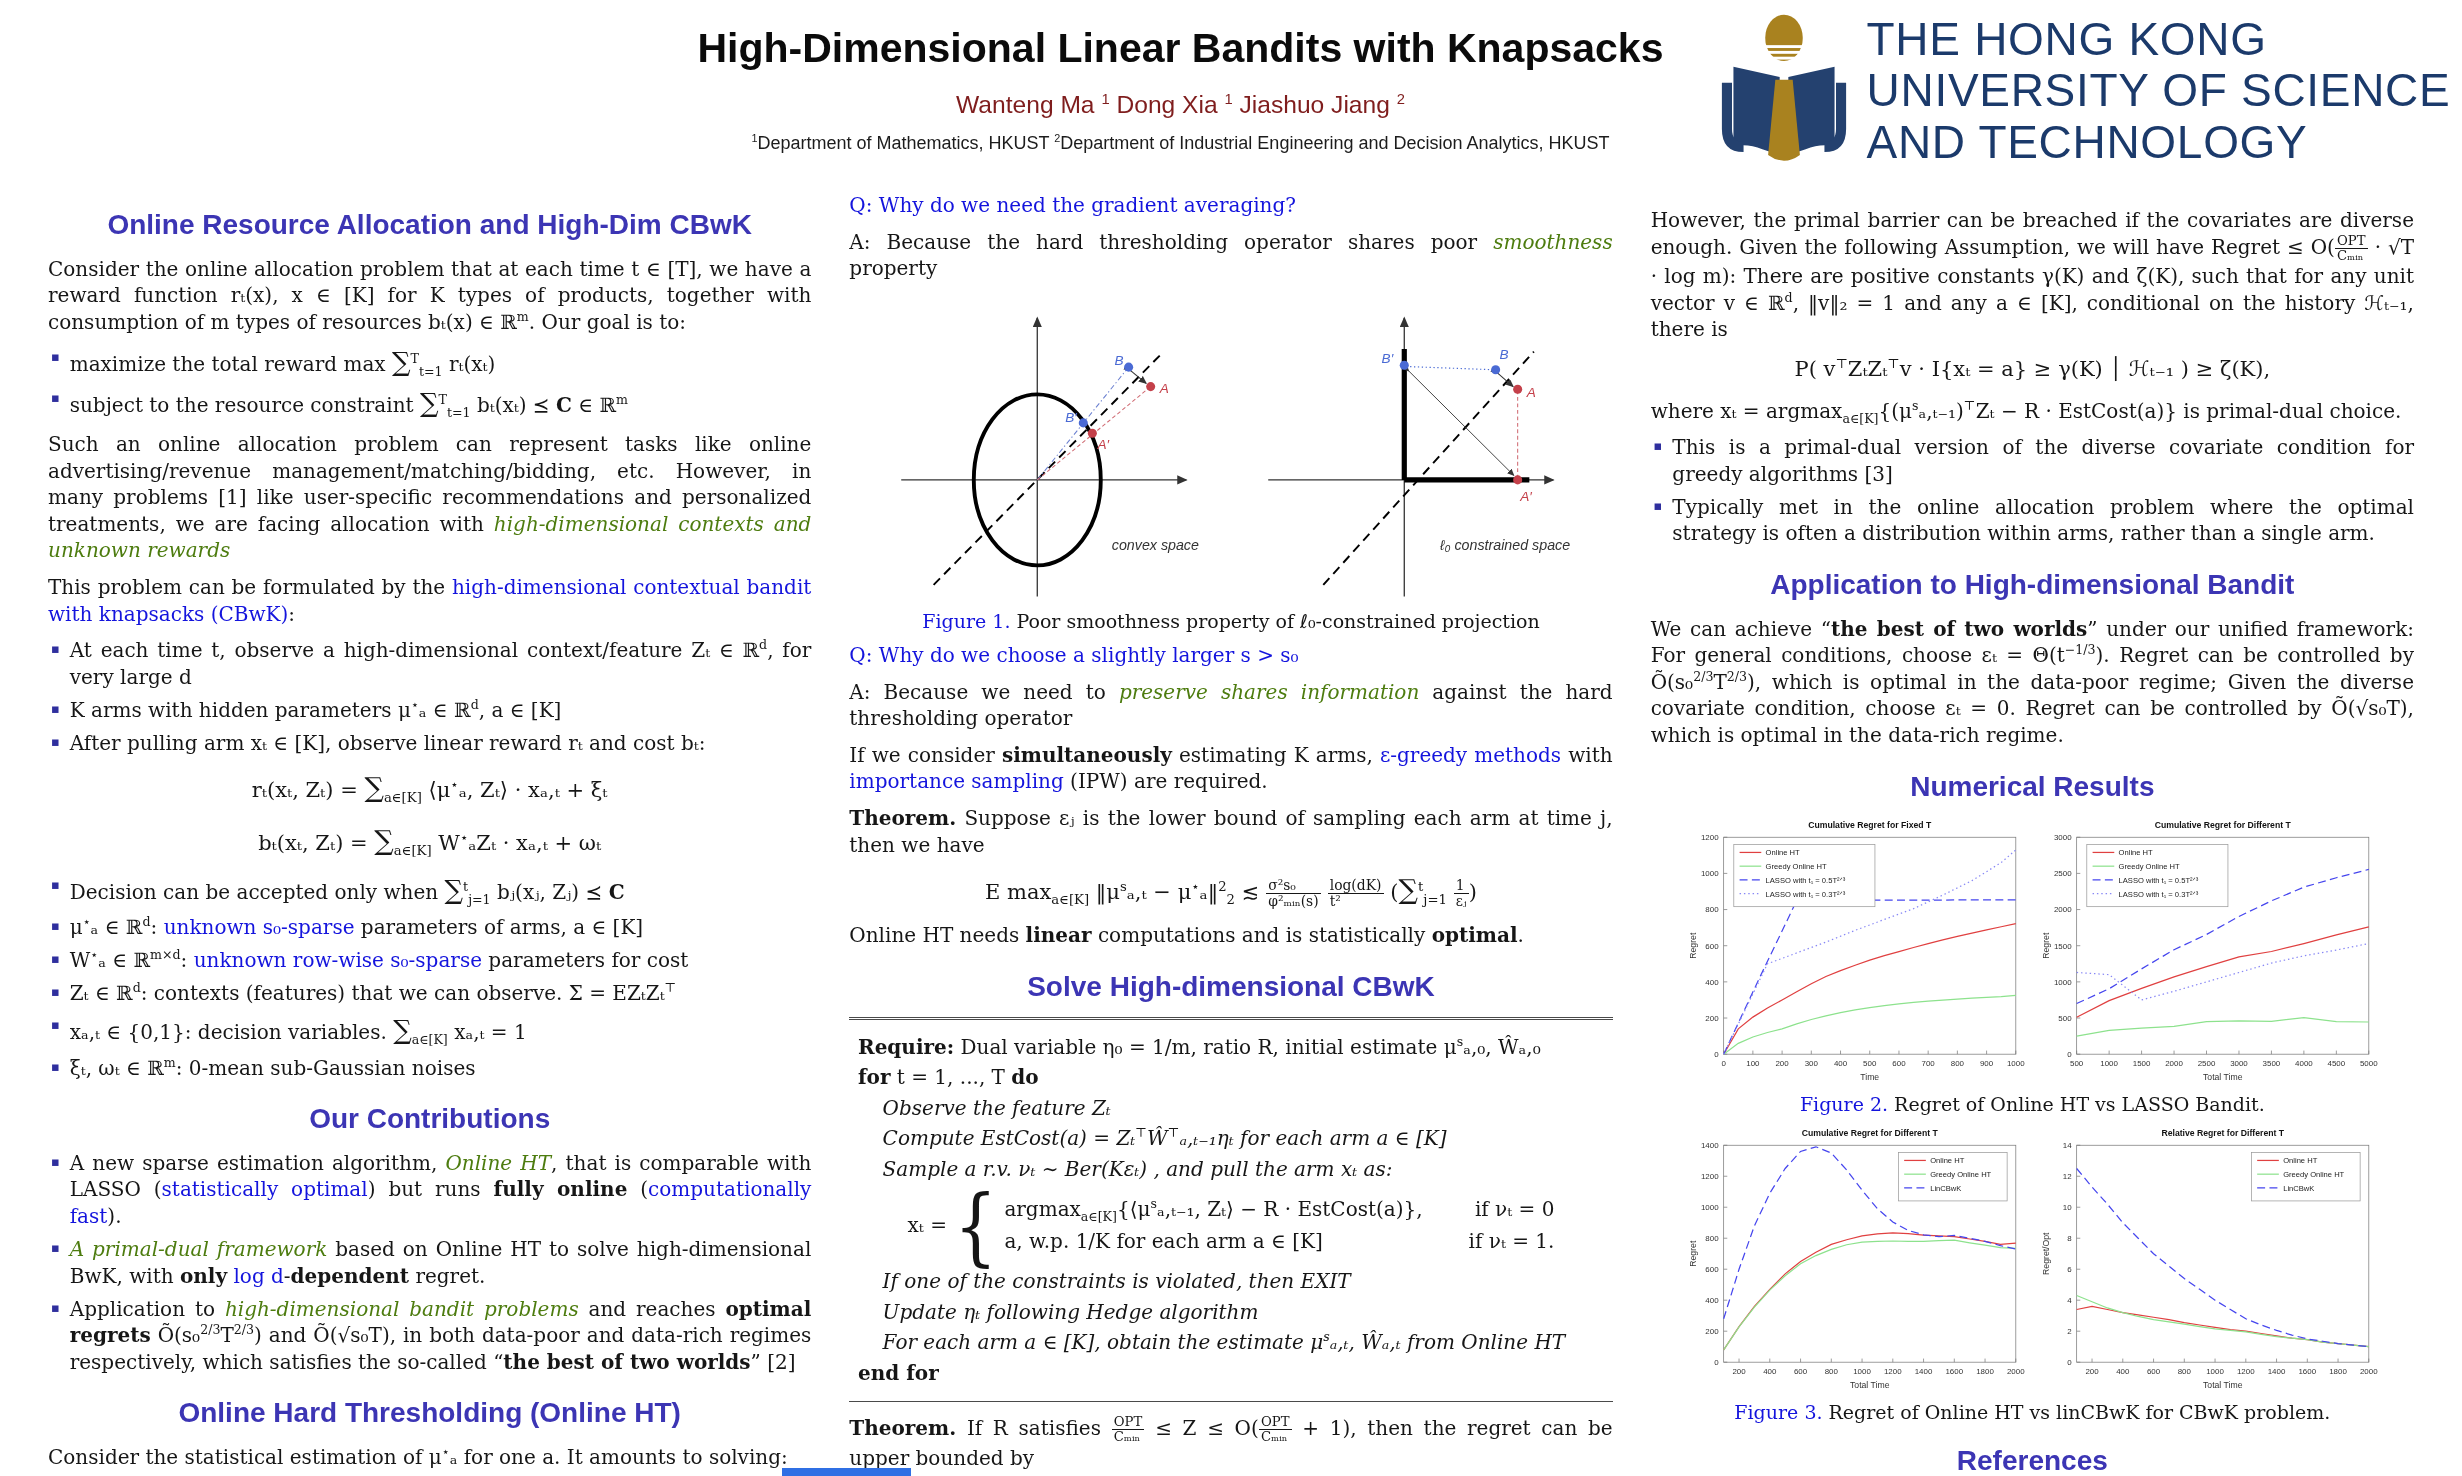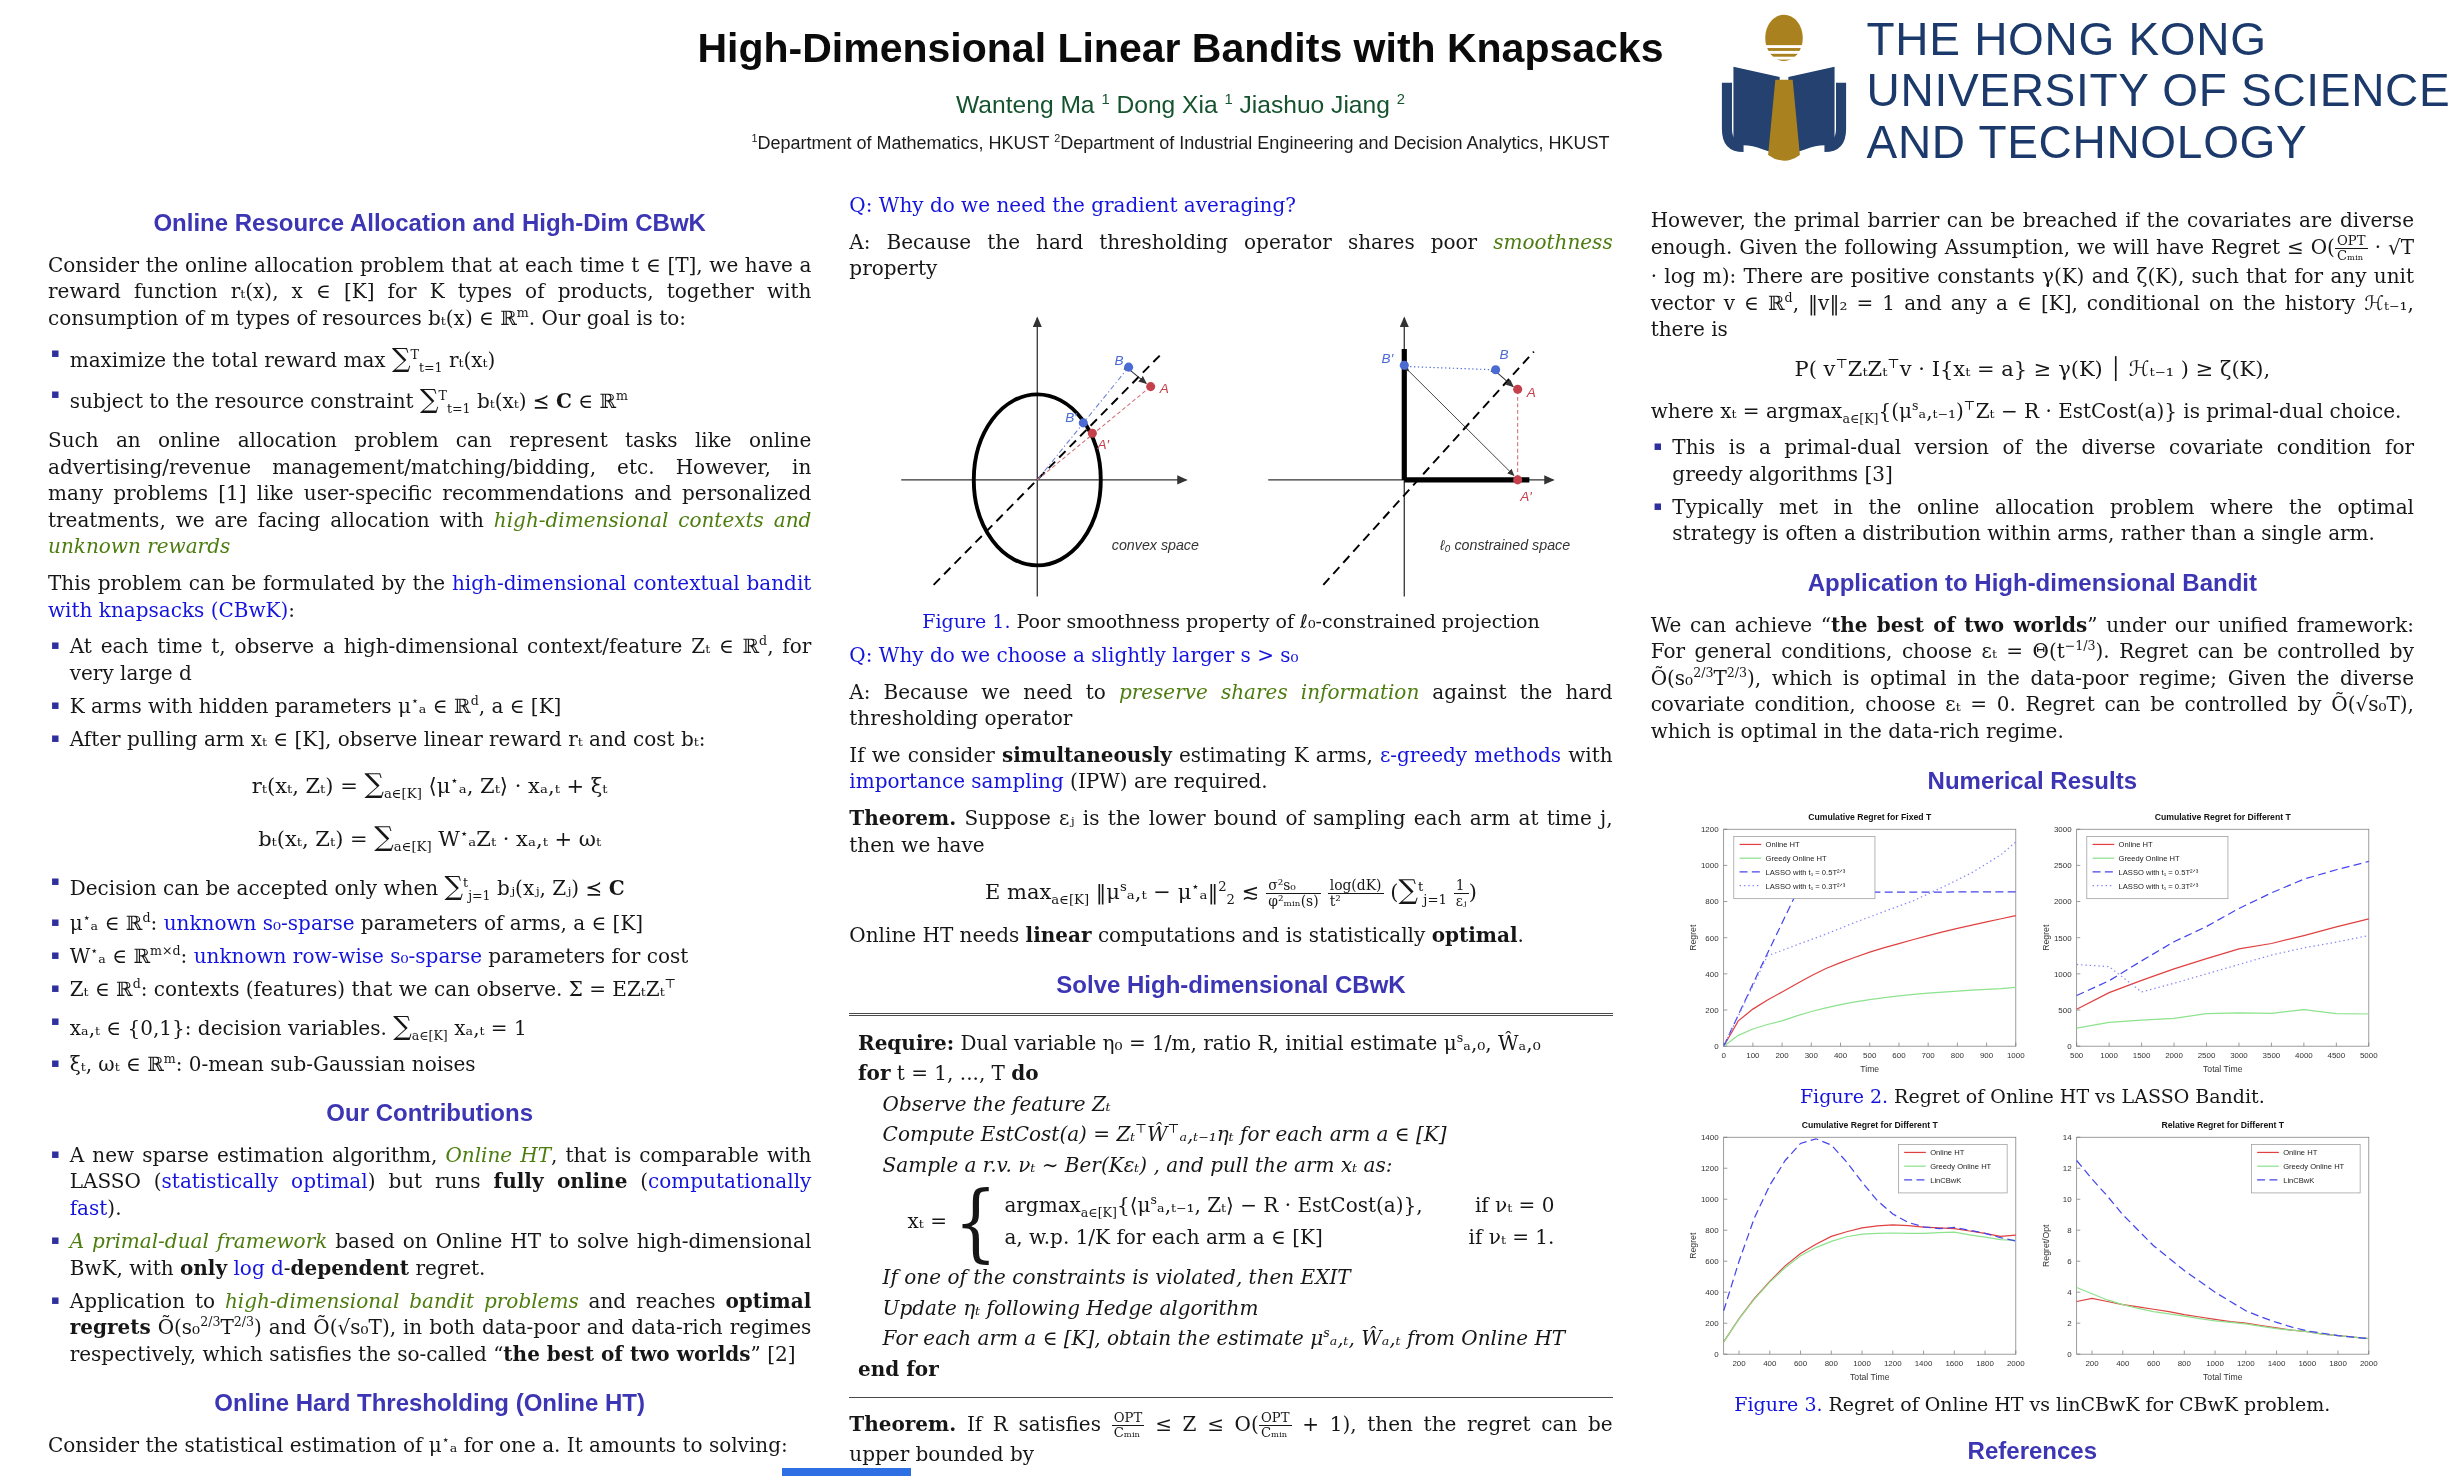--- a/index.html
+++ b/index.html
@@ -3,32 +3,32 @@
 <meta charset="utf-8">
 <style>
   html,body{margin:0;padding:0;background:#ffffff;}
   body{width:2462px;height:1477px;overflow:hidden;position:relative;
        font-family:"DejaVu Serif","DejaVu Sans",serif;color:#161616;}
 
   
   .header{position:relative;height:187px;}
   .titlewrap{padding-top:24.6px;padding-right:101px;text-align:center;}
   .ptitle{font-family:"Liberation Sans",sans-serif;font-weight:bold;font-size:41px;color:#0b0b0b;}
-  .pauthors{margin-top:19px;font-family:"Liberation Sans",sans-serif;font-size:24.6px;color:#14532d;}
+  .pauthors{margin-top:19px;font-family:"Liberation Sans",sans-serif;font-size:24.6px;color:#7f1d1d;}
   .paffil{margin-top:14.5px;font-family:"Liberation Sans",sans-serif;font-size:18px;color:#1c1c1c;}
   .pauthors .sup,.paffil .sup{font-size:60%;vertical-align:super;}
   .logo{position:absolute;top:13px;right:11.6px;display:flex;align-items:center;gap:17.4px;}
   .logotxt{font-family:"Liberation Sans",sans-serif;font-weight:500;font-size:46px;line-height:1.12;
            color:#1b3a6b;letter-spacing:0.7px;}
 
   
   .cols{display:flex;gap:38px;padding:0 48px;align-items:flex-start;}
   .col{flex:1;min-width:0;}
 
-  .h{font-family:"Liberation Sans",sans-serif;font-weight:bold;font-size:24px;color:#3c35b4;
+  .h{font-family:"Liberation Sans",sans-serif;font-weight:bold;font-size:28px;color:#3c35b4;
      text-align:center;margin:22px 0 14.5px 0;}
   p.t{font-size:20px;line-height:1.33;text-align:justify;margin:10px 0;}
   .eq{text-align:center;font-size:21px;margin:11.6px 0;line-height:1.5;}
   .bl{display:flex;margin:6.5px 0 6.5px 2.9px;font-size:20px;line-height:1.33;}
   .mk{color:#2f2f9e;font-size:13px;line-height:1.9;margin-right:10px;flex:none;}
   .bl > .tx{flex:1;text-align:justify;}
 
   
   .r{color:#4d7c0f;font-style:italic;} .b{color:#1414dd;} .bd{font-weight:bold;}
   .sup{vertical-align:super;font-size:63%;line-height:0;}

